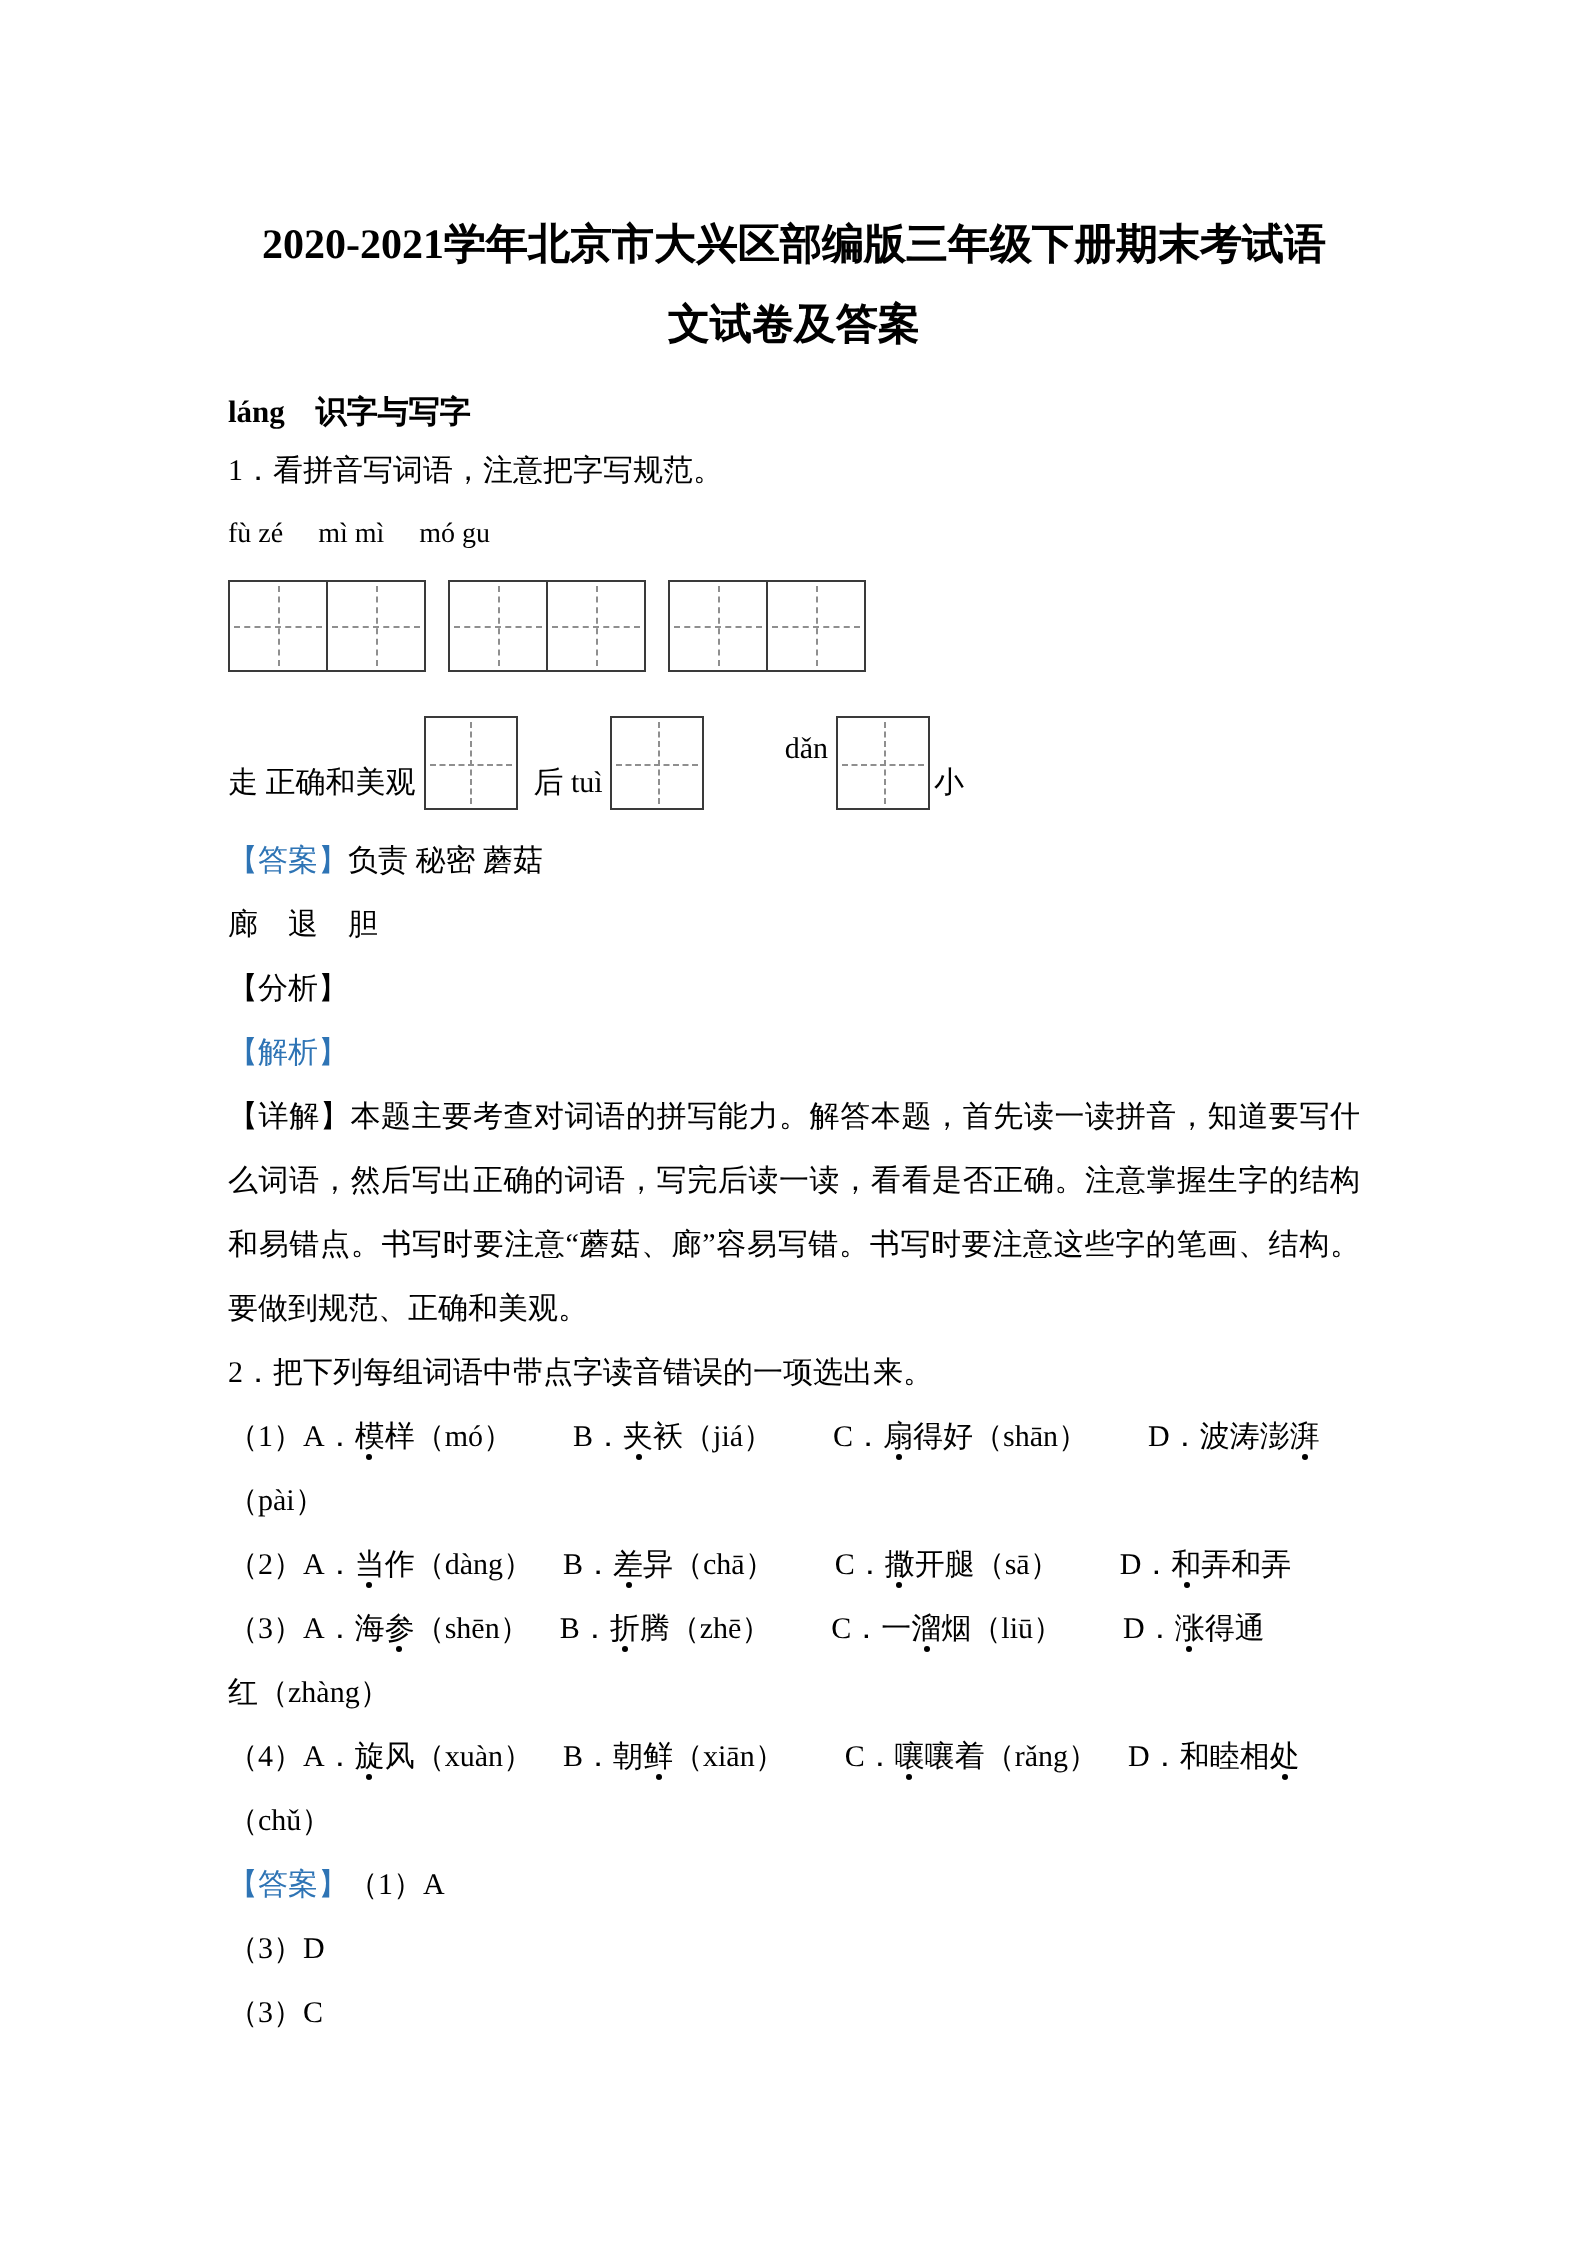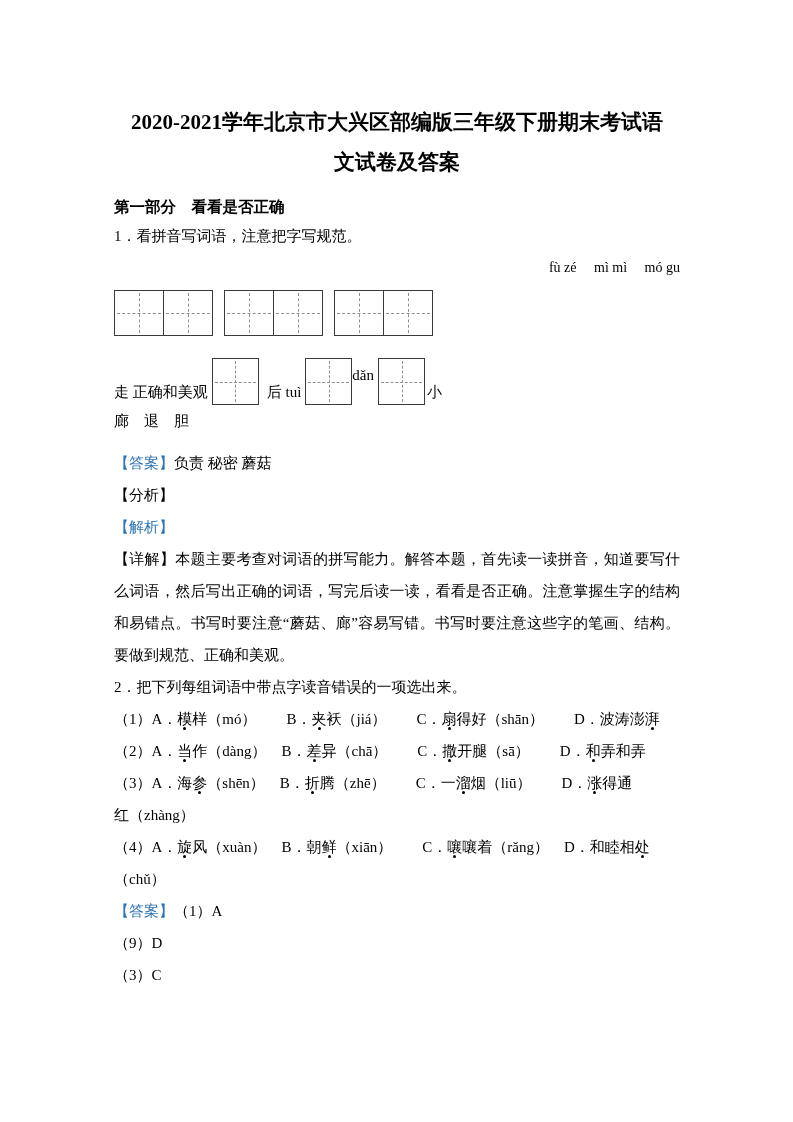--- a/index.html
+++ b/index.html
@@ -4,55 +4,55 @@
 <style>
   html,body{margin:0;padding:0;background:#fff;}
   .page{position:relative;width:793px;height:1122px;background:#ffffff;overflow:hidden;
         font-family:"Liberation Serif","DejaVu Serif",serif;color:#000;}
   .content{position:absolute;left:114px;top:0;width:566px;}
   .title{margin:102px 0 0 0;font-size:21px;font-weight:bold;text-align:center;line-height:40px;}
   .title span{display:block;}
   .section-heading{margin:12px 0 0 0;font-size:15.5px;font-weight:bold;line-height:26px;white-space:pre;}
   .line{margin:0;font-size:15px;line-height:32px;white-space:pre;}
   .para{margin:0;font-size:15px;line-height:32px;text-align:justify;}
-  .pinyin{font-size:14px;text-align:right;}
+  .pinyin{font-size:14px;}
   .blue{color:#2E74B5;}
   .mt10{margin-top:10px;}
   
   .grid-row{display:flex;align-items:flex-end;}
   .row1{margin-top:6px;}
   .row1 .grid-group{margin-right:11px;}
   .row2{margin-top:22px;}
   .grid-group{display:flex;}
   .gcell{width:50px;height:46px;border:1px solid #3a3a3a;position:relative;background:#fff;box-sizing:border-box;}
   .grid-group .gcell + .gcell{margin-left:-1px;}
   .gcell::before{content:"";position:absolute;top:2px;bottom:2px;left:50%;border-left:1px dashed #8f8f8f;}
   .gcell::after{content:"";position:absolute;left:2px;right:2px;top:50%;border-top:1px dashed #8f8f8f;}
   .row2 .gcell{width:47px;height:47px;}
   .glabel{font-size:15px;line-height:20px;margin:0 4px 3px 0;white-space:pre;}
   .ml8{margin-left:8px;}
-  .ml40{text-align:center;}
+  .ml40{margin-left:40px;text-align:center;}
   .raised{align-self:center;margin-bottom:14px;}
   .after-label{margin:0 0 3px 2px;}
   
   .dot{position:relative;}
   .dot::after{content:"";position:absolute;left:50%;margin-left:-1.5px;bottom:-3px;width:3px;height:3px;border-radius:50%;background:#000;}
 </style>
 </head>
 <body>
 
 <div class="page">
   <div class="content">
 
     <h1 class="title">
       <span>2020-2021学年北京市大兴区部编版三年级下册期末考试语</span>
       <span>文试卷及答案</span>
     </h1>
 
-    <p class="section-heading">第一部分　看看是否正确</p>
+    <p class="section-heading">láng　识字与写字</p>
 
     <p class="line">1．看拼音写词语，注意把字写规范。</p>
 
     <p class="line pinyin">fù zé　 mì mì　 mó gu</p>
 
     <div class="grid-row row1">
       <span class="grid-group">
         <span class="gcell"></span>
         <span class="gcell"></span>
       </span>
@@ -69,37 +69,38 @@
     <div class="grid-row row2">
       <span class="glabel">走 正确和美观</span>
       <span class="gcell"></span>
       <span class="glabel ml8">后 tuì</span>
       <span class="gcell"></span>
       <span class="glabel ml40 raised">dǎn</span>
       <span class="gcell"></span>
       <span class="glabel after-label">小</span>
     </div>
 
+    <p class="line mt10"><span class="blue">【答案】</span><span>负责 秘密 蘑菇</span></p>
+
     <p class="line">廊　退　胆</p>
-
-    <p class="line mt10"><span class="blue">【答案】</span><span>负责 秘密 蘑菇</span></p>
 
     <p class="line">【分析】</p>
 
     <p class="line blue">【解析】</p>
 
     <p class="para">【详解】本题主要考查对词语的拼写能力。解答本题，首先读一读拼音，知道要写什么词语，然后写出正确的词语，写完后读一读，看看是否正确。注意掌握生字的结构和易错点。书写时要注意“蘑菇、廊”容易写错。书写时要注意这些字的笔画、结构。要做到规范、正确和美观。</p>
 
     <p class="line">2．把下列每组词语中带点字读音错误的一项选出来。</p>
 
     <p class="line">（1）A．<span class="dot">模</span>样（mó）　　B．<span class="dot">夹</span>袄（jiá）　　C．<span class="dot">扇</span>得好（shān）　　D．波涛澎<span class="dot">湃</span></p>
+    <p class="line">（pài）</p>
     <p class="line">（2）A．<span class="dot">当</span>作（dàng）　B．<span class="dot">差</span>异（chā）　　C．<span class="dot">撒</span>开腿（sā）　　D．<span class="dot">和</span>弄和弄</p>
     <p class="line">（3）A．海<span class="dot">参</span>（shēn）　B．<span class="dot">折</span>腾（zhē）　　C．一<span class="dot">溜</span>烟（liū）　　D．<span class="dot">涨</span>得通</p>
     <p class="line">红（zhàng）</p>
     <p class="line">（4）A．<span class="dot">旋</span>风（xuàn）　B．朝<span class="dot">鲜</span>（xiān）　　C．<span class="dot">嚷</span>嚷着（rǎng）　D．和睦相<span class="dot">处</span></p>
     <p class="line">（chǔ）</p>
 
     <p class="line"><span class="blue">【答案】</span><span>（1）A</span></p>
-    <p class="line">（9）D</p>
+    <p class="line">（3）D</p>
     <p class="line">（3）C</p>
 
   </div>
 </div>
 
 </body></html>

